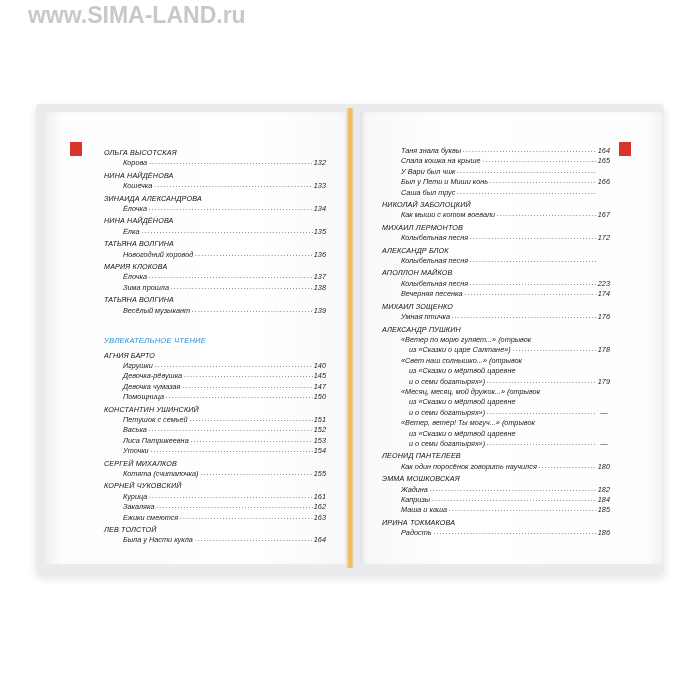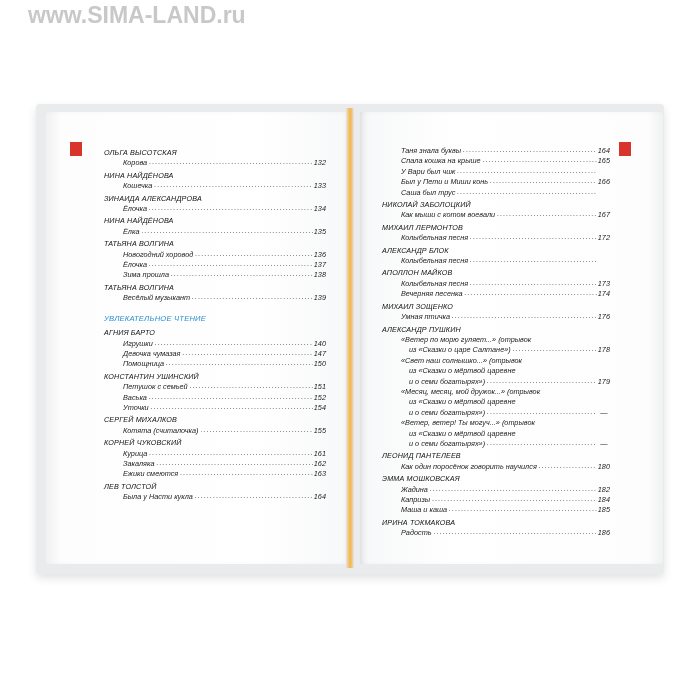--- a/index.html
+++ b/index.html
@@ -96,21 +96,21 @@
   .author {
     font-size: 7.2px;
     letter-spacing: 0.15px;
     color: #111;
     margin-top: 2px;
   }
   .section-head {
     font-size: 7.6px;
     color: #2a8fd0;
     letter-spacing: 0.2px;
-    margin-top: 10px;
+    margin-top: 20px;
     margin-bottom: 4px;
   }
   .entry {
     display: flex;
     align-items: baseline;
     padding-left: 19px;
     white-space: nowrap;
   }
   .entry .title {
     flex: 0 0 auto;
@@ -168,20 +168,21 @@
           <span class="title">Ёлка</span>
           <span class="dots">........................................................................................................................</span>
           <span class="page-num">135</span>
         </div>
         <div class="author">ТАТЬЯНА ВОЛГИНА</div>
         <div class="entry">
           <span class="title">Новогодний хоровод</span>
           <span class="dots">........................................................................................................................</span>
           <span class="page-num">136</span>
         </div>
+        <div class="author">МАРИЯ КЛОКОВА</div>
         <div class="entry">
           <span class="title">Ёлочка</span>
           <span class="dots">........................................................................................................................</span>
           <span class="page-num">137</span>
         </div>
         <div class="entry">
           <span class="title">Зима прошла</span>
           <span class="dots">........................................................................................................................</span>
           <span class="page-num">138</span>
         </div>
@@ -192,39 +193,49 @@
           <span class="page-num">139</span>
         </div>
         <div class="section-head">УВЛЕКАТЕЛЬНОЕ ЧТЕНИЕ</div>
         <div class="author">АГНИЯ БАРТО</div>
         <div class="entry">
           <span class="title">Игрушки</span>
           <span class="dots">........................................................................................................................</span>
           <span class="page-num">140</span>
         </div>
         <div class="entry">
+          <span class="title">Девочка-рёвушка</span>
+          <span class="dots">........................................................................................................................</span>
+          <span class="page-num">145</span>
+        </div>
+        <div class="entry">
           <span class="title">Девочка чумазая</span>
           <span class="dots">........................................................................................................................</span>
           <span class="page-num">147</span>
         </div>
         <div class="entry">
           <span class="title">Помощница</span>
           <span class="dots">........................................................................................................................</span>
           <span class="page-num">150</span>
         </div>
         <div class="author">КОНСТАНТИН УШИНСКИЙ</div>
         <div class="entry">
           <span class="title">Петушок с семьей</span>
           <span class="dots">........................................................................................................................</span>
           <span class="page-num">151</span>
         </div>
         <div class="entry">
           <span class="title">Васька</span>
           <span class="dots">........................................................................................................................</span>
           <span class="page-num">152</span>
+        </div>
+        <div class="entry">
+          <span class="title">Лиса Патрикеевна</span>
+          <span class="dots">........................................................................................................................</span>
+          <span class="page-num">153</span>
         </div>
         <div class="entry">
           <span class="title">Уточки</span>
           <span class="dots">........................................................................................................................</span>
           <span class="page-num">154</span>
         </div>
         <div class="author">СЕРГЕЙ МИХАЛКОВ</div>
         <div class="entry">
           <span class="title">Котята (считалочка)</span>
           <span class="dots">........................................................................................................................</span>
@@ -296,21 +307,21 @@
         <div class="author">АЛЕКСАНДР БЛОК</div>
         <div class="entry">
           <span class="title">Колыбельная песня</span>
           <span class="dots">........................................................................................................................</span>
           <span class="page-num"></span>
         </div>
         <div class="author">АПОЛЛОН МАЙКОВ</div>
         <div class="entry">
           <span class="title">Колыбельная песня</span>
           <span class="dots">........................................................................................................................</span>
-          <span class="page-num">173</span>
+          <span class="page-num">223</span>
         </div>
         <div class="entry">
           <span class="title">Вечерняя песенка</span>
           <span class="dots">........................................................................................................................</span>
           <span class="page-num">174</span>
         </div>
         <div class="author">МИХАИЛ ЗОЩЕНКО</div>
         <div class="entry">
           <span class="title">Умная птичка</span>
           <span class="dots">........................................................................................................................</span>

